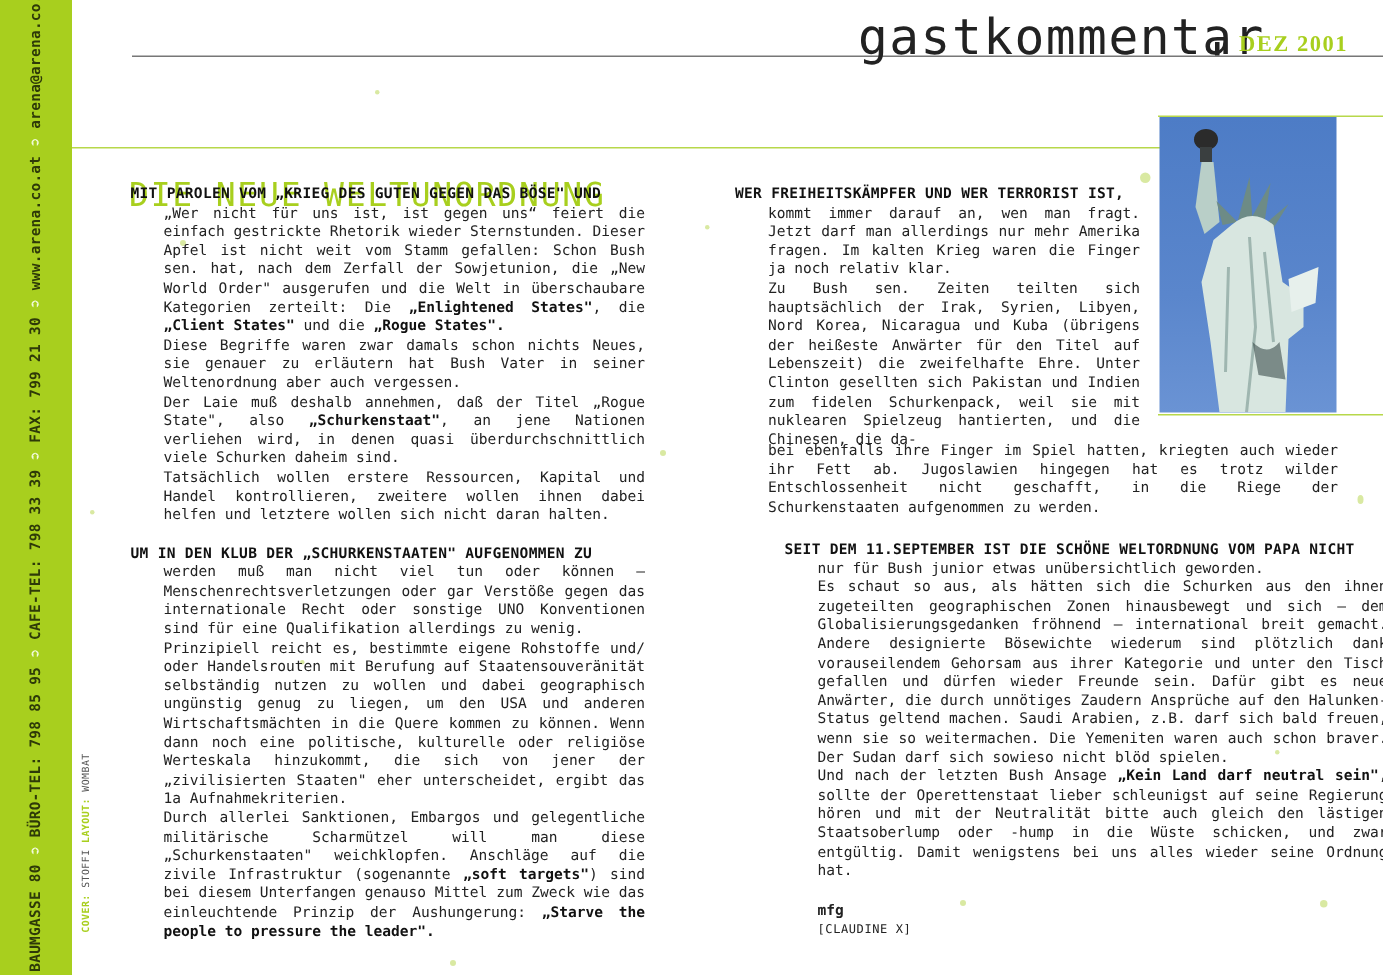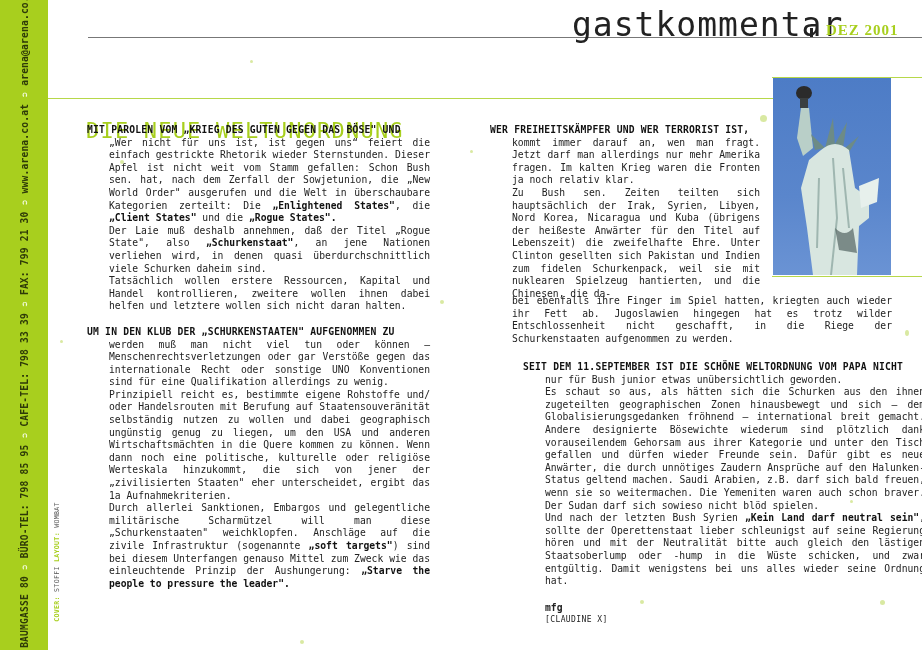--- a/index.html
+++ b/index.html
@@ -137,39 +137,40 @@
     <path d="M60 80 L64 140 L58 197 M70 90 L76 150 M46 100 L44 170" stroke="#9fb6b0" stroke-width="2" fill="none"></path>
     <path d="M62 150 Q72 160 80 150 L84 175 L66 172 Z" fill="#3d4e4c" opacity=".6"></path>
 
     <path d="M86 108 L106 100 L104 124 L88 130 Z" fill="#e7f0ec"></path>
   </svg>
 </div>
 
 <div class="col col1">
   <p class="lead">MIT PAROLEN VOM „KRIEG DES GUTEN GEGEN DAS BÖSE" UND</p>
   <p class="indent"><span>„Wer nicht für uns ist, ist gegen uns“ feiert die einfach gestrickte Rhetorik wieder Sternstunden. Dieser Apfel ist nicht weit vom Stamm gefallen: Schon Bush sen. hat, nach dem Zerfall der Sowjetunion, die „New World Order" ausgerufen und die Welt in überschaubare Kategorien zerteilt: Die </span><b>„Enlightened States"</b><span>, die </span><b>„Client States"</b><span> und die </span><b>„Rogue States".</b></p>
+  <p class="indent">Diese Begriffe waren zwar damals schon nichts Neues, sie genauer zu erläutern hat Bush Vater in seiner Weltenordnung aber auch vergessen.</p>
   <p class="indent"><span>Der Laie muß deshalb annehmen, daß der Titel „Rogue State", also </span><b>„Schurkenstaat"</b><span>, an jene Nationen verliehen wird, in denen quasi überdurchschnittlich viele Schurken daheim sind.</span></p>
   <p class="indent">Tatsächlich wollen erstere Ressourcen, Kapital und Handel kontrollieren, zweitere wollen ihnen dabei helfen und letztere wollen sich nicht daran halten.</p>
   <div class="gap"></div>
   <p class="lead">UM IN DEN KLUB DER „SCHURKENSTAATEN" AUFGENOMMEN ZU</p>
   <p class="indent">werden muß man nicht viel tun oder können – Menschenrechtsverletzungen oder gar Verstöße gegen das internationale Recht oder sonstige UNO Konventionen sind für eine Qualifikation allerdings zu wenig.</p>
   <p class="indent">Prinzipiell reicht es, bestimmte eigene Rohstoffe und/ oder Handelsrouten mit Berufung auf Staatensouveränität selbständig nutzen zu wollen und dabei geographisch ungünstig genug zu liegen, um den USA und anderen Wirtschaftsmächten in die Quere kommen zu können. Wenn dann noch eine politische, kulturelle oder religiöse Werteskala hinzukommt, die sich von jener der „zivilisierten Staaten" eher unterscheidet, ergibt das 1a Aufnahmekriterien.</p>
   <p class="indent"><span>Durch allerlei Sanktionen, Embargos und gelegentliche militärische Scharmützel will man diese „Schurkenstaaten" weichklopfen. Anschläge auf die zivile Infrastruktur (sogenannte </span><b>„soft targets"</b><span>) sind bei diesem Unterfangen genauso Mittel zum Zweck wie das einleuchtende Prinzip der Aushungerung: </span><b>„Starve the people to pressure the leader".</b></p>
 </div>
 
 <div class="col col2a">
   <p class="lead">WER FREIHEITSKÄMPFER UND WER TERRORIST IST,</p>
-  <p class="indent">kommt immer darauf an, wen man fragt. Jetzt darf man allerdings nur mehr Amerika fragen. Im kalten Krieg waren die Fronten ja noch relativ klar.</p>
+  <p class="indent">kommt immer darauf an, wen man fragt. Jetzt darf man allerdings nur mehr Amerika fragen. Im kalten Krieg waren die Finger ja noch relativ klar.</p>
   <p class="indent">Zu Bush sen. Zeiten teilten sich hauptsächlich der Irak, Syrien, Libyen, Nord Korea, Nicaragua und Kuba (übrigens der heißeste Anwärter für den Titel auf Lebenszeit) die zweifelhafte Ehre. Unter Clinton gesellten sich Pakistan und Indien zum fidelen Schurkenpack, weil sie mit nuklearen Spielzeug hantierten, und die Chinesen, die da-</p>
 </div>
 
 <div class="col col2b">
   <p class="indent">bei ebenfalls ihre Finger im Spiel hatten, kriegten auch wieder ihr Fett ab. Jugoslawien hingegen hat es trotz wilder Entschlossenheit nicht geschafft, in die Riege der Schurkenstaaten aufgenommen zu werden.</p>
 </div>
 
 <div class="col col2c">
   <p class="lead">SEIT DEM 11.SEPTEMBER IST DIE SCHÖNE WELTORDNUNG VOM PAPA NICHT</p>
   <p class="indent">nur für Bush junior etwas unübersichtlich geworden.</p>
   <p class="indent">Es schaut so aus, als hätten sich die Schurken aus den ihnen zugeteilten geographischen Zonen hinausbewegt und sich – dem Globalisierungsgedanken fröhnend – international breit gemacht. Andere designierte Bösewichte wiederum sind plötzlich dank vorauseilendem Gehorsam aus ihrer Kategorie und unter den Tisch gefallen und dürfen wieder Freunde sein. Dafür gibt es neue Anwärter, die durch unnötiges Zaudern Ansprüche auf den Halunken-Status geltend machen. Saudi Arabien, z.B. darf sich bald freuen, wenn sie so weitermachen. Die Yemeniten waren auch schon braver. Der Sudan darf sich sowieso nicht blöd spielen.</p>
-  <p class="indent"><span>Und nach der letzten Bush Syrien </span><b>„Kein Land darf neutral sein"</b><span>, sollte der Operettenstaat lieber schleunigst auf seine Regierung hören und mit der Neutralität bitte auch gleich den lästigen Staatsoberlump oder -hump in die Wüste schicken, und zwar entgültig. Damit wenigstens bei uns alles wieder seine Ordnung hat.</span></p>
+  <p class="indent"><span>Und nach der letzten Bush Ansage </span><b>„Kein Land darf neutral sein"</b><span>, sollte der Operettenstaat lieber schleunigst auf seine Regierung hören und mit der Neutralität bitte auch gleich den lästigen Staatsoberlump oder -hump in die Wüste schicken, und zwar entgültig. Damit wenigstens bei uns alles wieder seine Ordnung hat.</span></p>
   <p class="indent sig-name">mfg</p>
   <p class="indent sig-author">[CLAUDINE X]</p>
 </div>
 
 </body></html>

